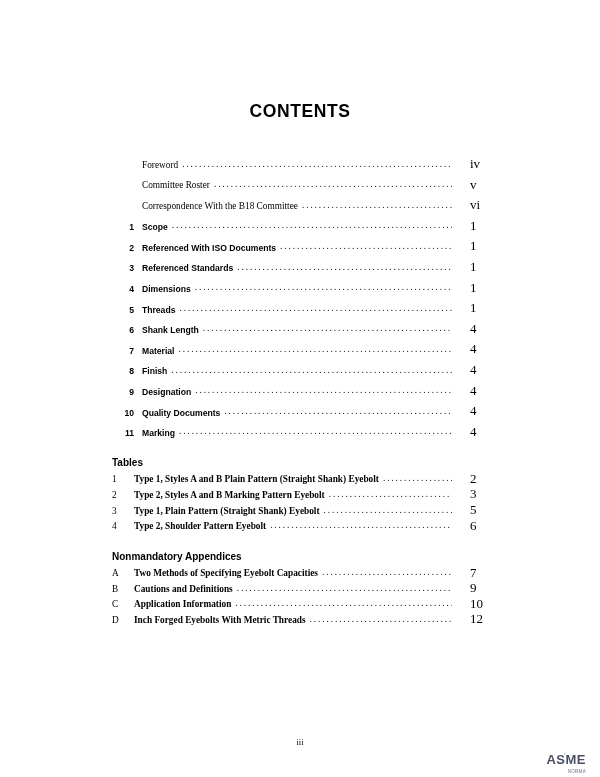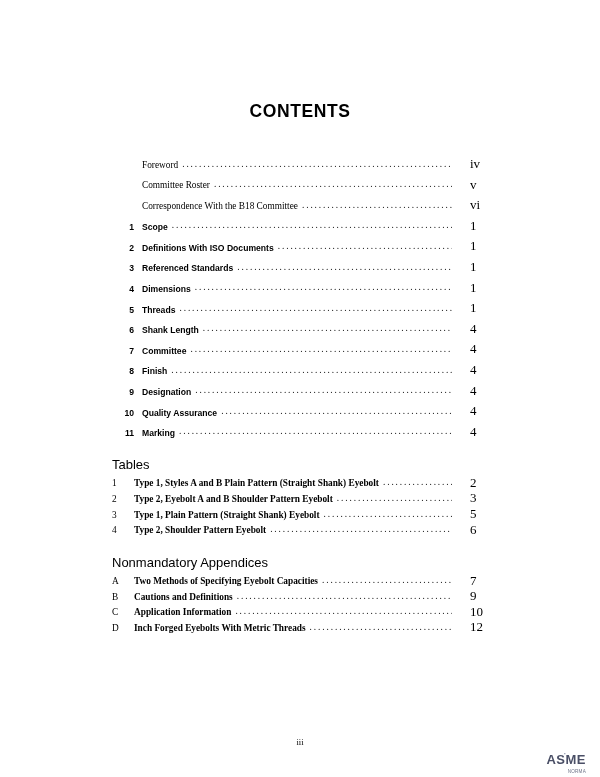--- a/index.html
+++ b/index.html
@@ -83,22 +83,22 @@
     flex: 0 0 34px;
     width: 34px;
     text-align: left;
     padding-left: 18px;
     font-size: 13px;
     font-family: "Liberation Serif", serif;
   }
   
   .group-head {
     font-family: "Liberation Sans", sans-serif;
-    font-weight: normal;
-    font-size: 13px;
+    font-weight: bold;
+    font-size: 10px;
     margin-top: 19px;
     margin-bottom: 4px;
   }
   .row.item {
     margin-bottom: 2.6px;
   }
   .row.item .num {
     font-family: "Liberation Serif", serif;
     font-weight: normal;
     font-size: 9.3px;
@@ -182,21 +182,21 @@
     </div>
 
     <div class="row sec">
       <span class="num">1</span>
       <span class="label">Scope</span>
       <span class="dots">..................................................................................</span>
       <span class="pg">1</span>
     </div>
     <div class="row sec">
       <span class="num">2</span>
-      <span class="label">Definitions With ISO Documents</span>
+      <span class="label">Referenced With ISO Documents</span>
       <span class="dots">..................................................................................</span>
       <span class="pg">1</span>
     </div>
     <div class="row sec">
       <span class="num">3</span>
       <span class="label">Referenced Standards</span>
       <span class="dots">..................................................................................</span>
       <span class="pg">1</span>
     </div>
     <div class="row sec">
@@ -212,59 +212,59 @@
       <span class="pg">1</span>
     </div>
     <div class="row sec">
       <span class="num">6</span>
       <span class="label">Shank Length</span>
       <span class="dots">..................................................................................</span>
       <span class="pg">4</span>
     </div>
     <div class="row sec">
       <span class="num">7</span>
-      <span class="label">Committee</span>
+      <span class="label">Material</span>
       <span class="dots">..................................................................................</span>
       <span class="pg">4</span>
     </div>
     <div class="row sec">
       <span class="num">8</span>
       <span class="label">Finish</span>
       <span class="dots">..................................................................................</span>
       <span class="pg">4</span>
     </div>
     <div class="row sec">
       <span class="num">9</span>
       <span class="label">Designation</span>
       <span class="dots">..................................................................................</span>
       <span class="pg">4</span>
     </div>
     <div class="row sec">
       <span class="num">10</span>
-      <span class="label">Quality Assurance</span>
+      <span class="label">Quality Documents</span>
       <span class="dots">..................................................................................</span>
       <span class="pg">4</span>
     </div>
     <div class="row sec">
       <span class="num">11</span>
       <span class="label">Marking</span>
       <span class="dots">..................................................................................</span>
       <span class="pg">4</span>
     </div>
 
     <div class="group-head">Tables</div>
     <div class="row item">
       <span class="num">1</span>
       <span class="label">Type 1, Styles A and B Plain Pattern (Straight Shank) Eyebolt</span>
       <span class="dots">..................................................................................</span>
       <span class="pg">2</span>
     </div>
     <div class="row item">
       <span class="num">2</span>
-      <span class="label">Type 2, Eyebolt A and B Shoulder Pattern Eyebolt</span>
+      <span class="label">Type 2, Styles A and B Marking Pattern Eyebolt</span>
       <span class="dots">..................................................................................</span>
       <span class="pg">3</span>
     </div>
     <div class="row item">
       <span class="num">3</span>
       <span class="label">Type 1, Plain Pattern (Straight Shank) Eyebolt</span>
       <span class="dots">..................................................................................</span>
       <span class="pg">5</span>
     </div>
     <div class="row item">

